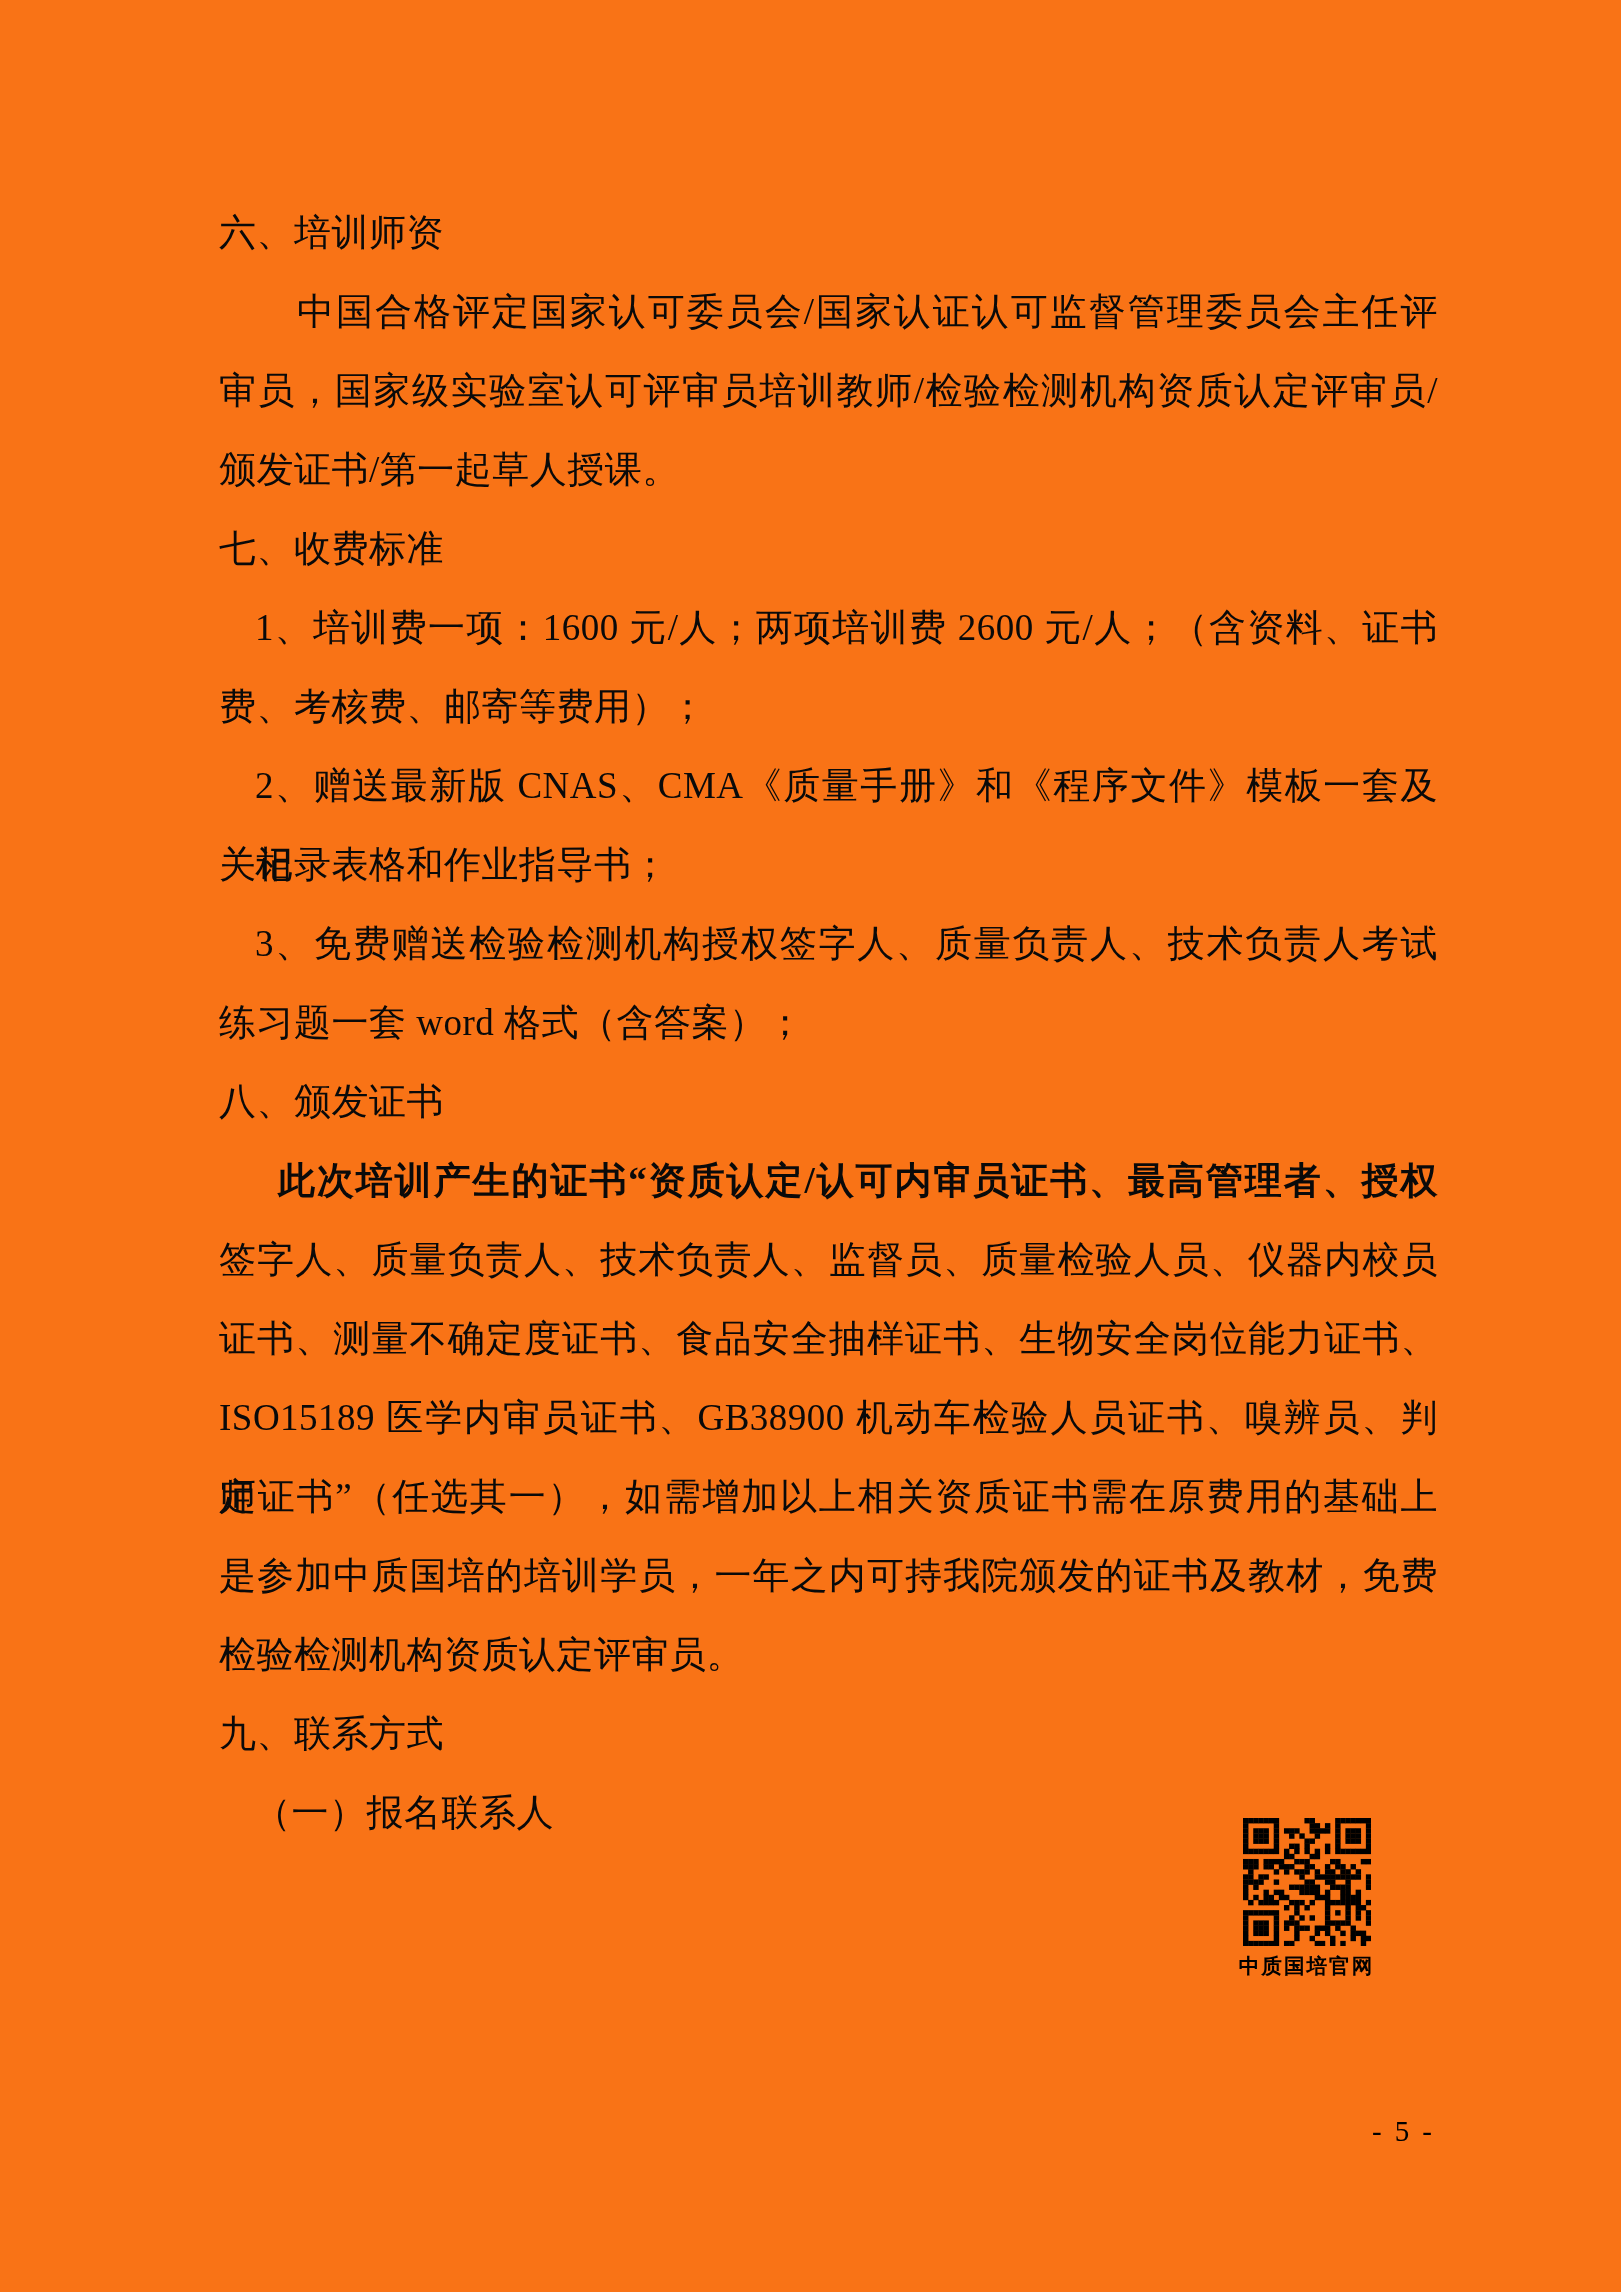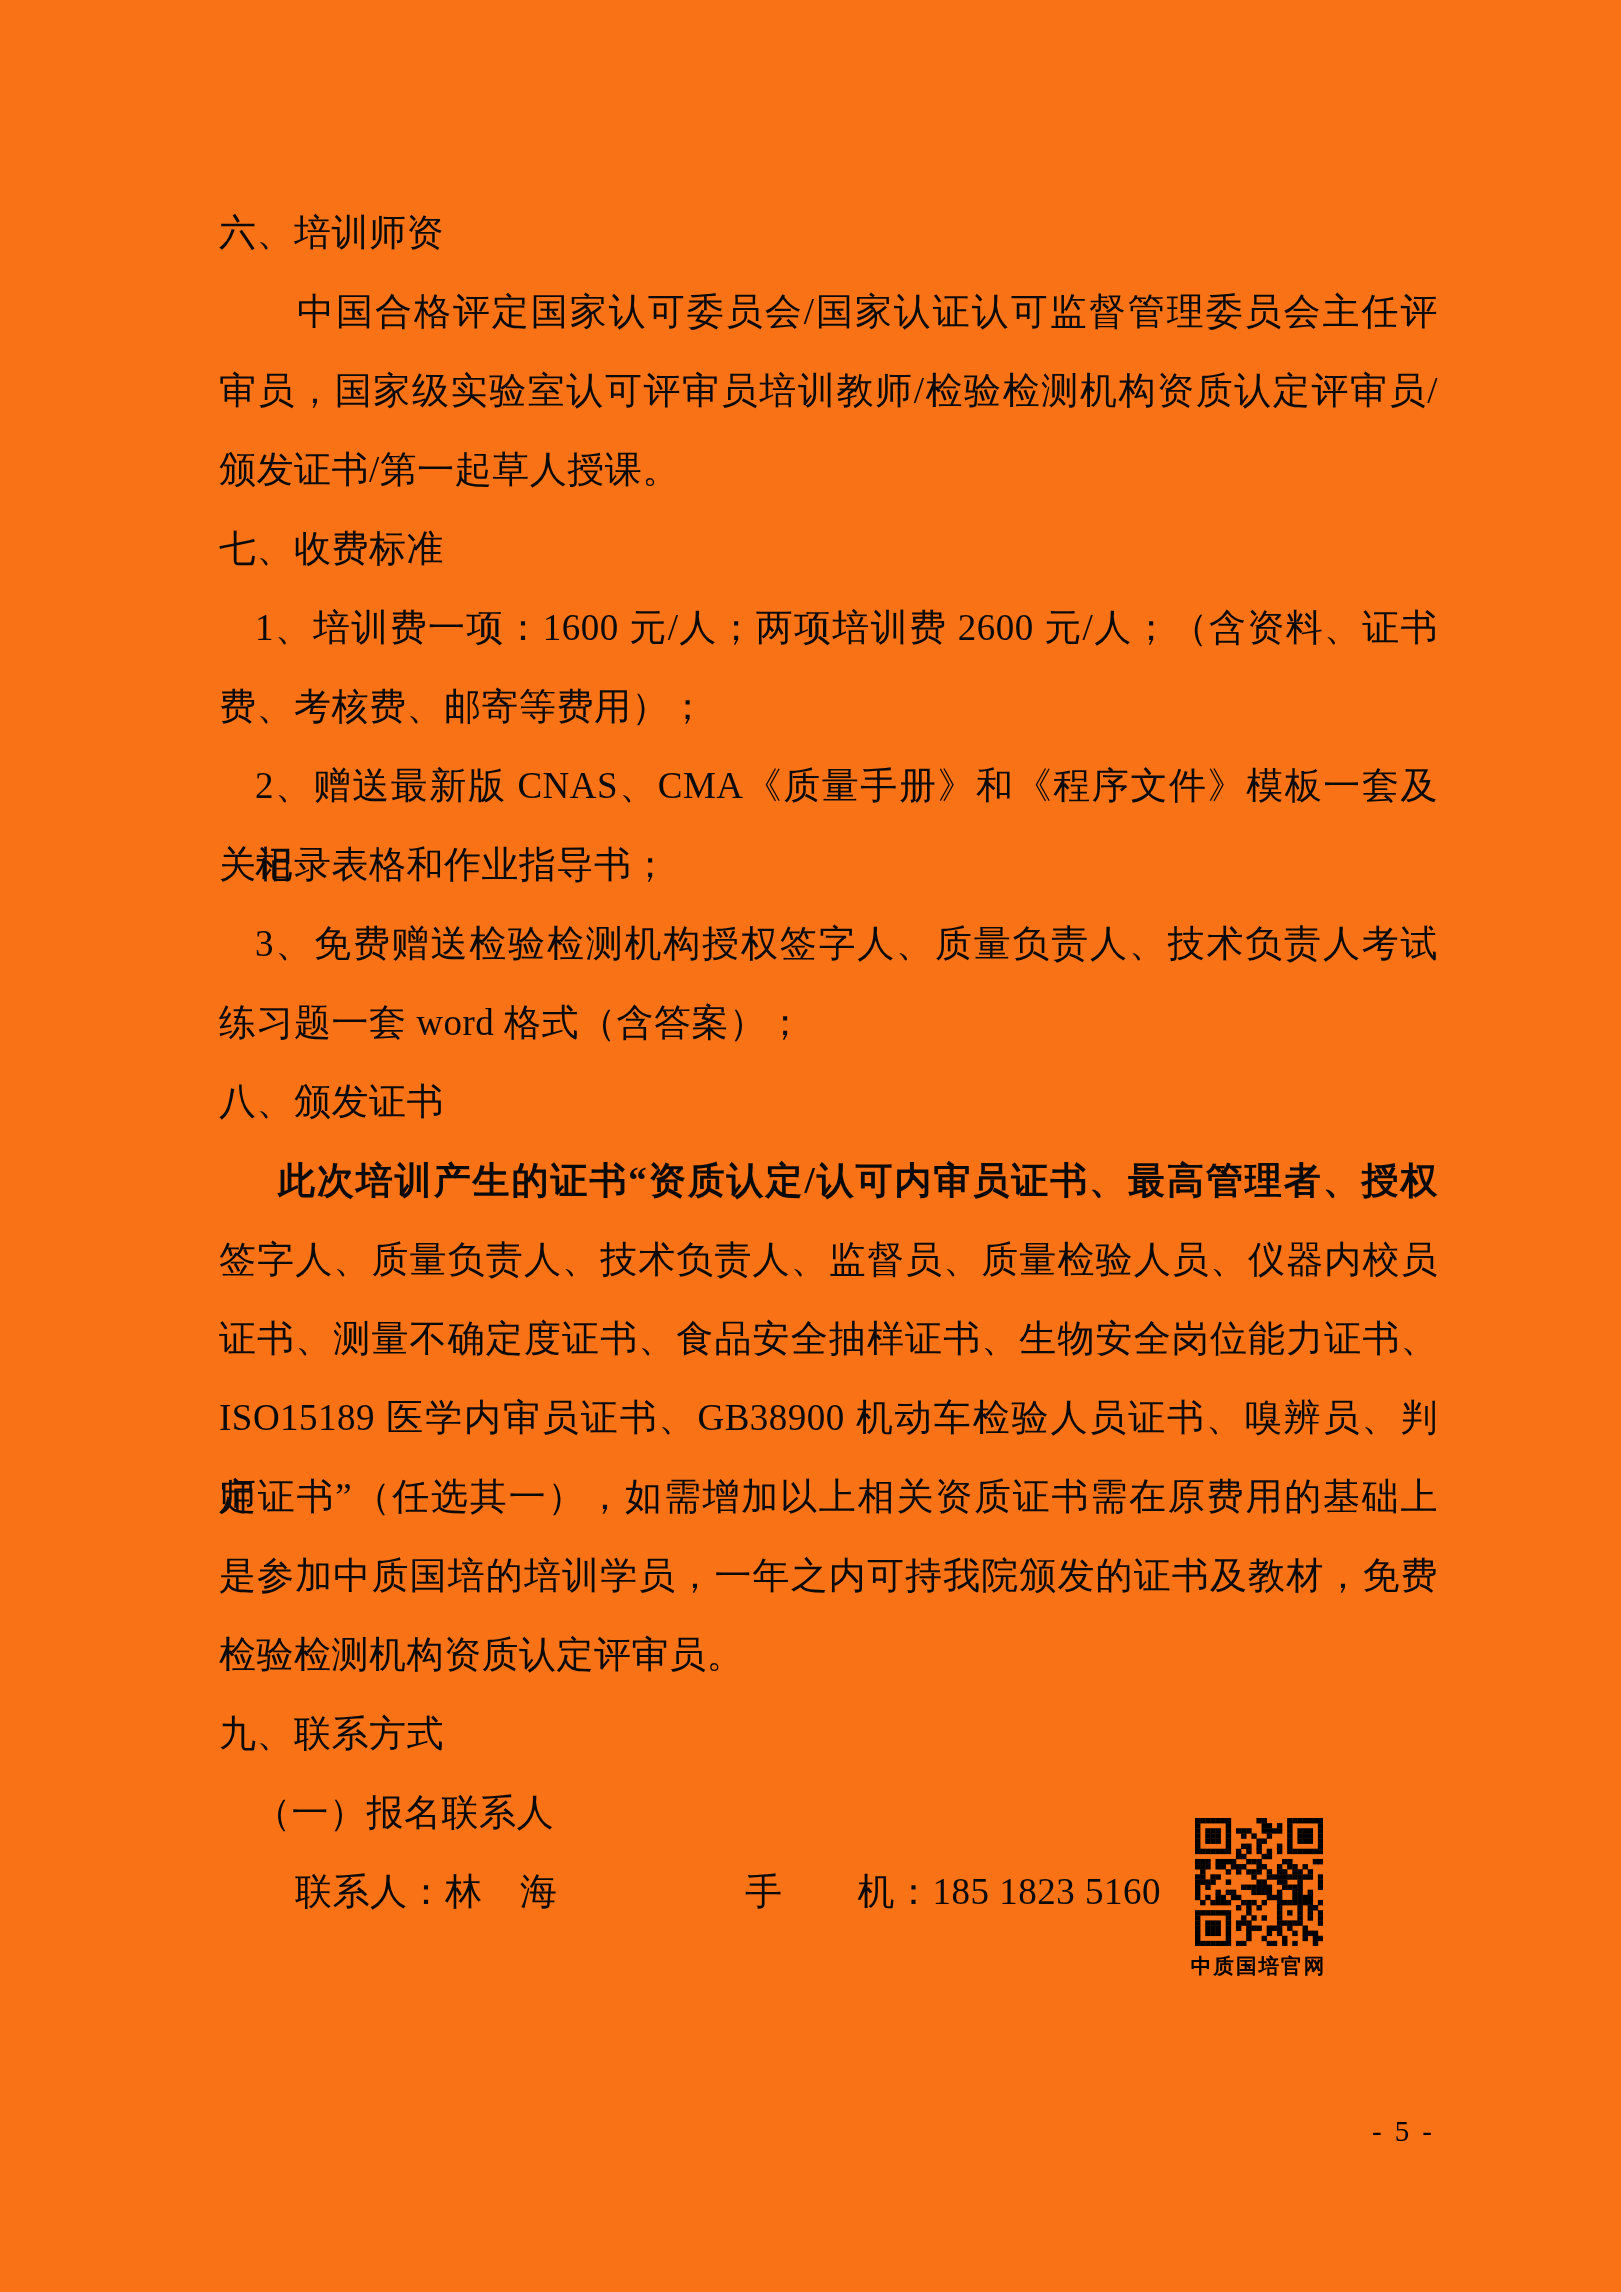--- a/index.html
+++ b/index.html
@@ -21,21 +21,21 @@
     height:79px;
     white-space:pre;
     letter-spacing:0.5px;
   }
   .line.full{
     white-space:normal;
     text-align:justify;
     text-align-last:justify;
     text-justify:inter-character;
   }
-  .qr-block{position:absolute;left:1190px;top:1818px;width:137px;}
+  .qr-block{position:absolute;left:1238px;top:1818px;width:137px;}
   .qr-block svg{display:block;margin:0 auto;}
   .qr-caption{
     margin-top:5.9px;
     text-align:center;
     font-size:20.6px;
     font-weight:bold;
     letter-spacing:2px;
     font-family:"Liberation Sans","DejaVu Sans",sans-serif;
     color:#000;
   }
@@ -65,21 +65,20 @@
       <div class="line">八、颁发证书</div>
       <div class="line full" style="padding-left: 59px; font-weight: bold;">此次培训产生的证书“资质认定/认可内审员证书、最高管理者、授权</div>
       <div class="line full">签字人、质量负责人、技术负责人、监督员、质量检验人员、仪器内校员</div>
       <div class="line full">证书、测量不确定度证书、食品安全抽样证书、生物安全岗位能力证书、</div>
       <div class="line full">ISO15189 医学内审员证书、GB38900 机动车检验人员证书、嗅辨员、判定</div>
       <div class="line full">师证书”（任选其一），如需增加以上相关资质证书需在原费用的基础上</div>
       <div class="line full">是参加中质国培的培训学员，一年之内可持我院颁发的证书及教材，免费</div>
       <div class="line">检验检测机构资质认定评审员。</div>
       <div class="line">九、联系方式</div>
       <div class="line" style="padding-left: 35px;">（一）报名联系人</div>
-      <div class="line" style="padding-left: 76px;">联系人：林　海　　　　　手　　机：185 1823 5160</div>
     </div>
 
   <div class="qr-block">
     <svg id="qr-svg" width="128" height="128" viewBox="0 0 131 131" fill="#000000">
         <rect x="0.00" y="0.00" width="5.54" height="5.54"></rect>
         <rect x="5.24" y="0.00" width="5.54" height="5.54"></rect>
         <rect x="10.48" y="0.00" width="5.54" height="5.54"></rect>
         <rect x="15.72" y="0.00" width="5.54" height="5.54"></rect>
         <rect x="20.96" y="0.00" width="5.54" height="5.54"></rect>
         <rect x="26.20" y="0.00" width="5.54" height="5.54"></rect>

